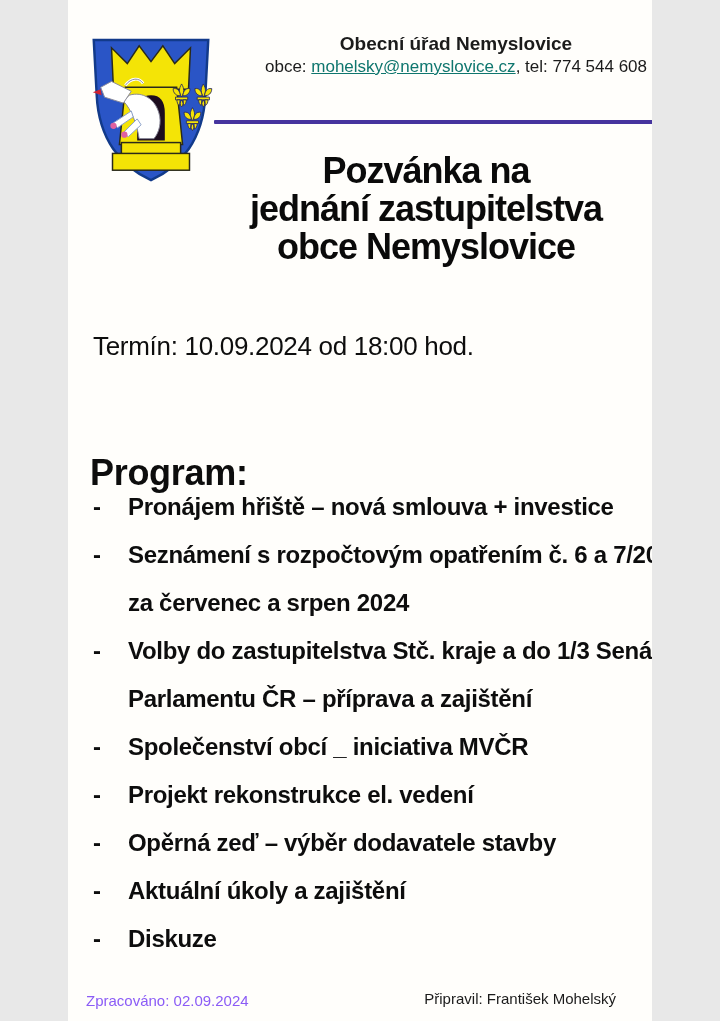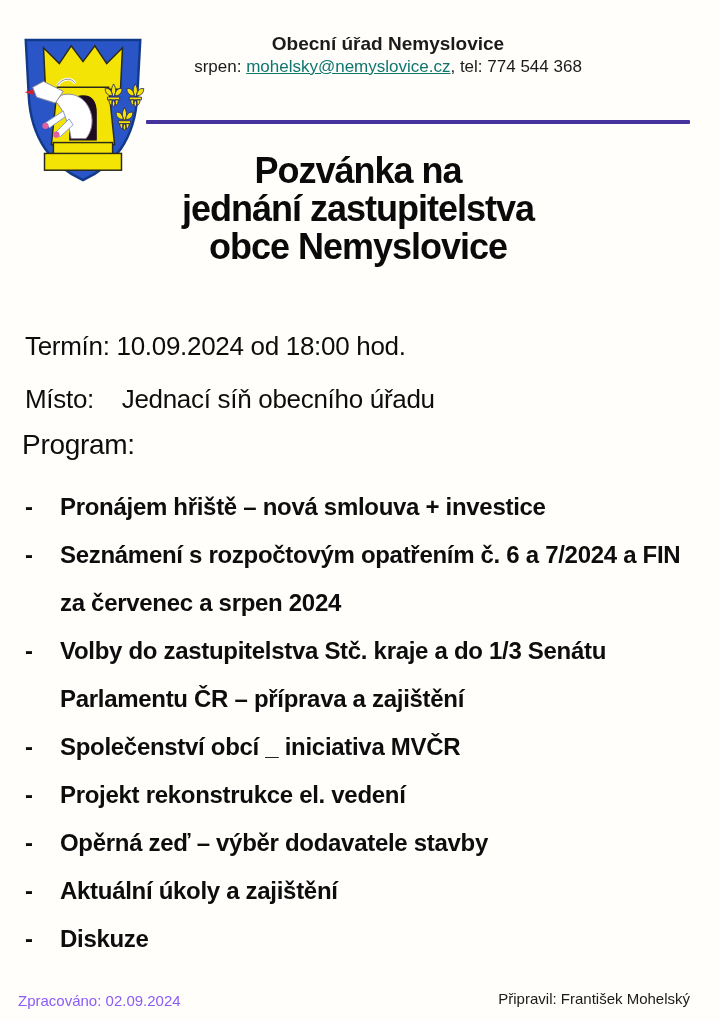--- a/index.html
+++ b/index.html
@@ -1,18 +1,18 @@
 <!DOCTYPE html>
 <html lang="cs"><head>
 <meta charset="utf-8">
 <style>
   html,body{margin:0;padding:0;background:#e8e8e8;}
   .page{
     position:relative;
-    width:720px;height:1021px;
+    width:584px;height:1021px;
     margin:0 auto;
     background:#fffefb;
     font-family:"Liberation Sans","DejaVu Sans",sans-serif;
     color:#141414;
     overflow:hidden;
   }
   
   .coa{position:absolute;left:16px;top:34px;width:134px;height:152px;}
   .header-text{
     position:absolute;left:118px;top:32px;width:540px;
@@ -28,34 +28,34 @@
   .title{
     position:absolute;left:20px;top:152px;width:676px;
     text-align:center;font-size:36px;font-weight:bold;line-height:38px;
     letter-spacing:-1px;color:#0a0a0a;white-space:pre-line;
   }
   
   .detail{position:absolute;left:25px;font-size:26px;font-weight:normal;
     letter-spacing:-0.3px;white-space:pre-wrap;color:#0d0d0d;}
   .detail-termin{top:331px;}
   .detail-misto{top:384px;}
-  .program-label{position:absolute;left:22px;top:429px;font-size:28px;
-    font-weight:normal;letter-spacing:-0.3px;color:#0d0d0d;}
+  .program-label{position:absolute;left:22px;top:452px;font-size:36px;
+    font-weight:bold;letter-spacing:-0.3px;color:#0d0d0d;}
   
   .program-list{
     position:absolute;left:25px;top:483px;width:670px;
     font-size:24px;font-weight:bold;line-height:48px;
     letter-spacing:-0.3px;color:#0d0d0d;
   }
   .program-item{display:flex;align-items:flex-start;}
   .dash{width:35px;flex:0 0 35px;}
   .item-text{flex:1;white-space:pre-line;}
   
   .footer-left{position:absolute;left:18px;bottom:12px;font-size:15px;color:#8b5cf6;}
-  .footer-right{position:absolute;right:30px;bottom:14px;font-size:15px;color:#1b1b1b;}
+  .footer-right{position:absolute;right:36px;bottom:14px;font-size:15px;color:#1b1b1b;}
 </style>
 </head>
 <body>
 
 <div class="page">
 
   <svg class="coa" viewBox="0 0 132 154" aria-hidden="true">
 
     <path d="M8,6 H124 L121,62 C119,106 97,134 66,148 C35,134 13,106 11,62 Z" fill="#2a55c6" stroke="#123a8a" stroke-width="2.5"></path>
 
@@ -106,31 +106,30 @@
         <path d="M-6.5,2 H6.5 V5 H-6.5 Z"></path>
         <path d="M0,5 C2,8 2,10 0,12.5 C-2,10 -2,8 0,5 Z"></path>
         <path d="M-5,5 C-5,8 -4,10 -2.2,11 L-1.6,5 Z"></path>
         <path d="M5,5 C5,8 4,10 2.2,11 L1.6,5 Z"></path>
       </g>
     </g>
   </svg>
 
   <div class="header-text">
     <div class="org-name">Obecní úřad Nemyslovice</div>
-    <div><span>srpen: </span><a class="email-link">mohelsky@nemyslovice.cz</a><span>, tel: 774 544 368</span></div>
+    <div><span>obce: </span><a class="email-link">mohelsky@nemyslovice.cz</a><span>, tel: 774 544 608</span></div>
   </div>
 
   <div class="rule"></div>
 
   <div class="title">Pozvánka na
 jednání zastupitelstva
 obce Nemyslovice</div>
 
   <div class="detail detail-termin">Termín: 10.09.2024 od 18:00 hod.</div>
-  <div class="detail detail-misto">Místo:&nbsp;&nbsp;&nbsp;&nbsp;Jednací síň obecního úřadu</div>
   <div class="program-label">Program:</div>
 
   <div class="program-list" id="program-list">
       <div class="program-item">
         <span class="dash">-</span>
         <span class="item-text">Pronájem hřiště – nová smlouva + investice</span>
       </div>
       <div class="program-item">
         <span class="dash">-</span>
         <span class="item-text">Seznámení s rozpočtovým opatřením č. 6 a 7/2024 a FIN

